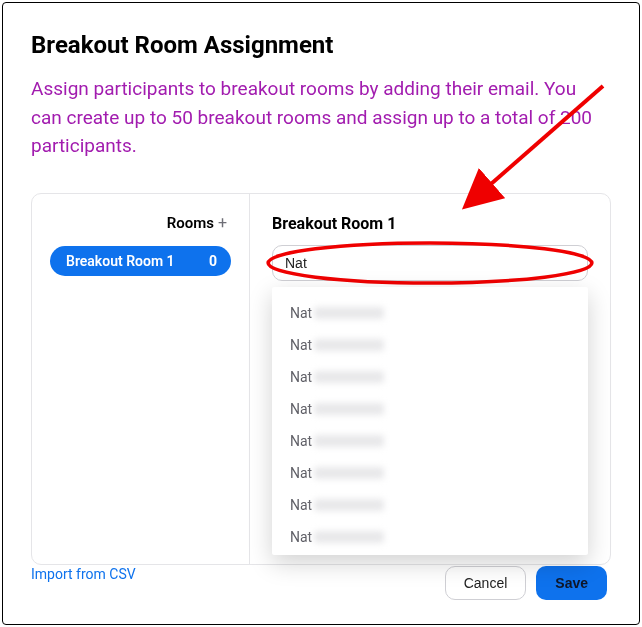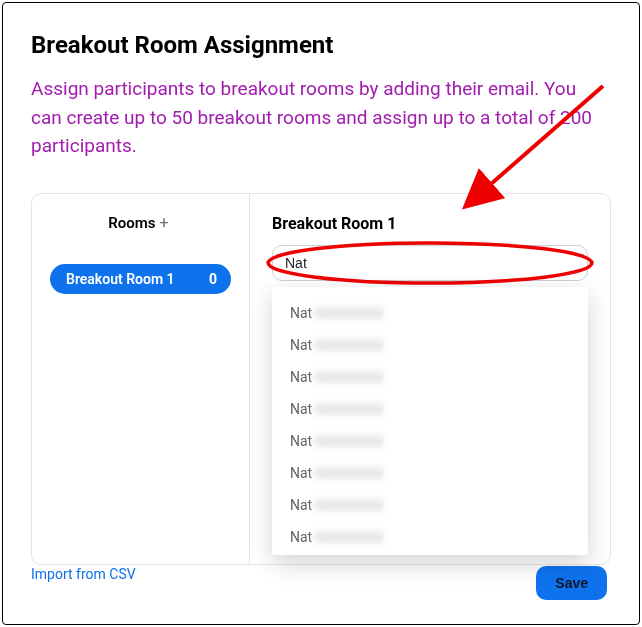--- a/index.html
+++ b/index.html
@@ -56,23 +56,23 @@
       overflow: visible;
       position: relative;
     }
     .sidebar {
       width: 218px;
       border-right: 1px solid #e5e5e8;
       padding: 20px 18px;
     }
     .sidebar-header {
       display: flex;
-      justify-content: center;
+      justify-content: flex-end;
       align-items: center;
-      margin-bottom: 32px;
+      margin-bottom: 14px;
     }
     .sidebar-title {
       font-size: 15px;
       font-weight: 600;
       color: #000;
     }
     .add-room {
       font-size: 16px;
       color: #6e6e76;
       cursor: pointer;
@@ -285,17 +285,18 @@
           <polygon points="0,0 10,5 0,10" fill="#ef0000"></polygon>
         </marker>
       </defs>
       <line x1="160" y1="5" x2="40" y2="110" stroke="#ef0000" stroke-width="4" marker-end="url(#ah)"></line>
     </svg>
   </div>
 
   <div class="footer">
     <span class="import-link">Import from CSV</span>
     <div class="footer-buttons">
+      <button class="btn btn-cancel">Cancel</button>
       <button class="btn btn-save">Save</button>
     </div>
   </div>
 
 </div>
 
 </body></html>

